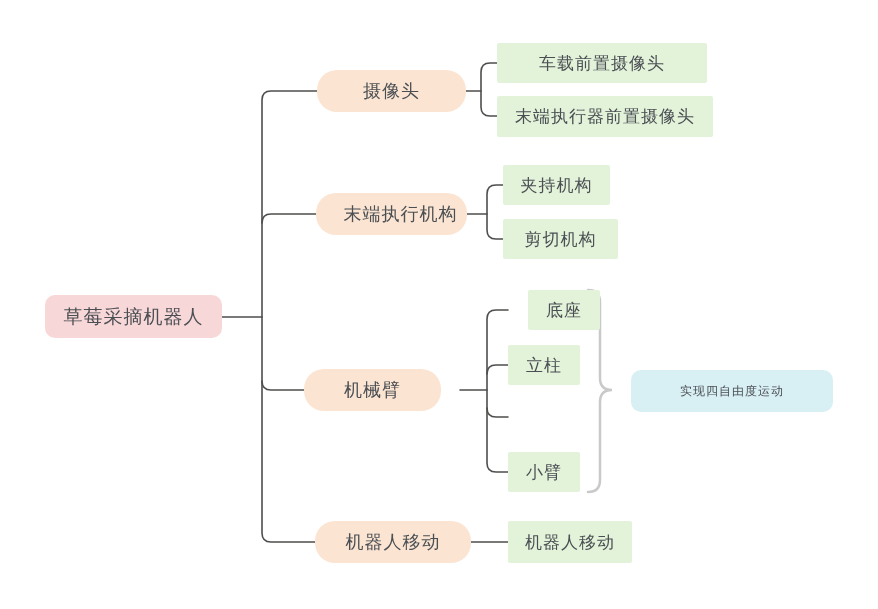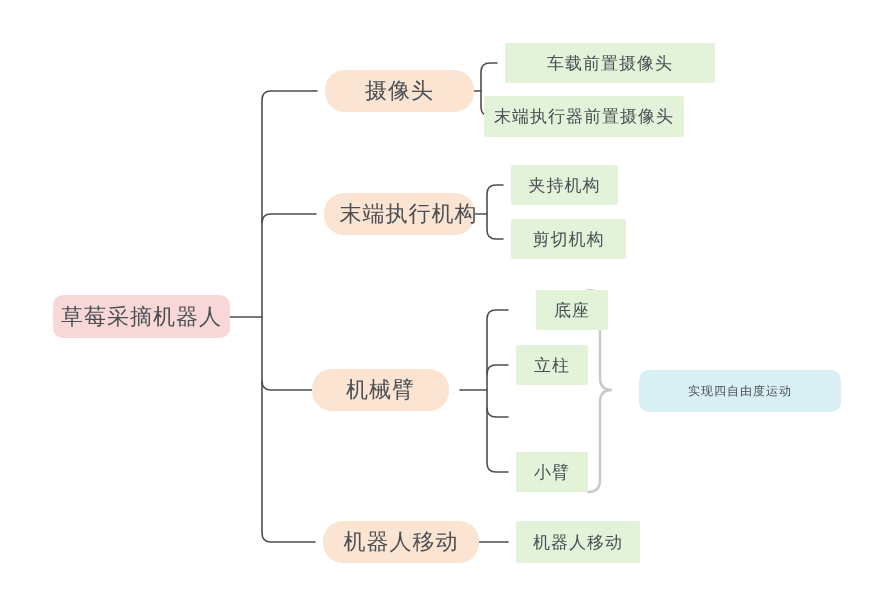--- a/index.html
+++ b/index.html
@@ -18,31 +18,30 @@
   .node {
     position: absolute;
     display: flex;
     align-items: center;
     justify-content: center;
     box-sizing: border-box;
     white-space: nowrap;
     color: #4b4f54;
     letter-spacing: 1px;
     cursor: default;
-    margin-left: 8px;
   }
   .root {
     background: #f8d7d8;
     border-radius: 10px;
-    font-size: 22px;
+    font-size: 19px;
   }
   .branch {
     background: #fbe5d2;
     border-radius: 20px;
-    font-size: 22px;
+    font-size: 18px;
   }
   .leaf {
     background: #e3f3d9;
     border-radius: 2px;
     font-size: 17px;
   }
   .note {
     background: #d8eff3;
     border-radius: 10px;
     font-size: 12px;
@@ -69,21 +68,21 @@
       <path d="M487 408 Q487 417 496 417 H508"></path>
       <path d="M471 542 H508"></path>
     </g>
     <path d="M588 290 Q600 290 600 302 V378 Q600 390 612 390 Q600 390 600 402 V480 Q600 492 588 492" fill="none" stroke="#c9c9c9" stroke-width="2.5" stroke-linecap="round"></path>
   </svg>
 
   <div class="node root" style="left:45px; top:295px; width:177px; height:43px;">草莓采摘机器人</div>
 
   <div class="node branch" style="left:317px; top:70px; width:149px; height:42px;">摄像头</div>
   <div class="node leaf" style="left:497px; top:43px; width:210px; height:40px;">车载前置摄像头</div>
-  <div class="node leaf" style="left:476px; top:96px; width:200px; height:41px;">末端执行器前置摄像头</div>
+  <div class="node leaf" style="left:497px; top:96px; width:216px; height:41px;">末端执行器前置摄像头</div>
 
   <div class="node branch" style="left:316px; top:193px; width:151px; height:42px;padding-left:18px;">末端执行机构</div>
   <div class="node leaf" style="left:503px; top:165px; width:107px; height:40px;">夹持机构</div>
   <div class="node leaf" style="left:503px; top:219px; width:115px; height:40px;">剪切机构</div>
 
   <div class="node branch" style="left:304px; top:369px; width:137px; height:42px;">机械臂</div>
   <div class="node leaf" style="left:528px; top:290px; width:72px; height:40px;">底座</div>
   <div class="node leaf" style="left:508px; top:345px; width:72px; height:40px;">立柱</div>
   <div class="node leaf" style="left:508px; top:452px; width:72px; height:40px;">小臂</div>
   <div class="node note" style="left:631px; top:370px; width:202px; height:42px;">实现四自由度运动</div>

